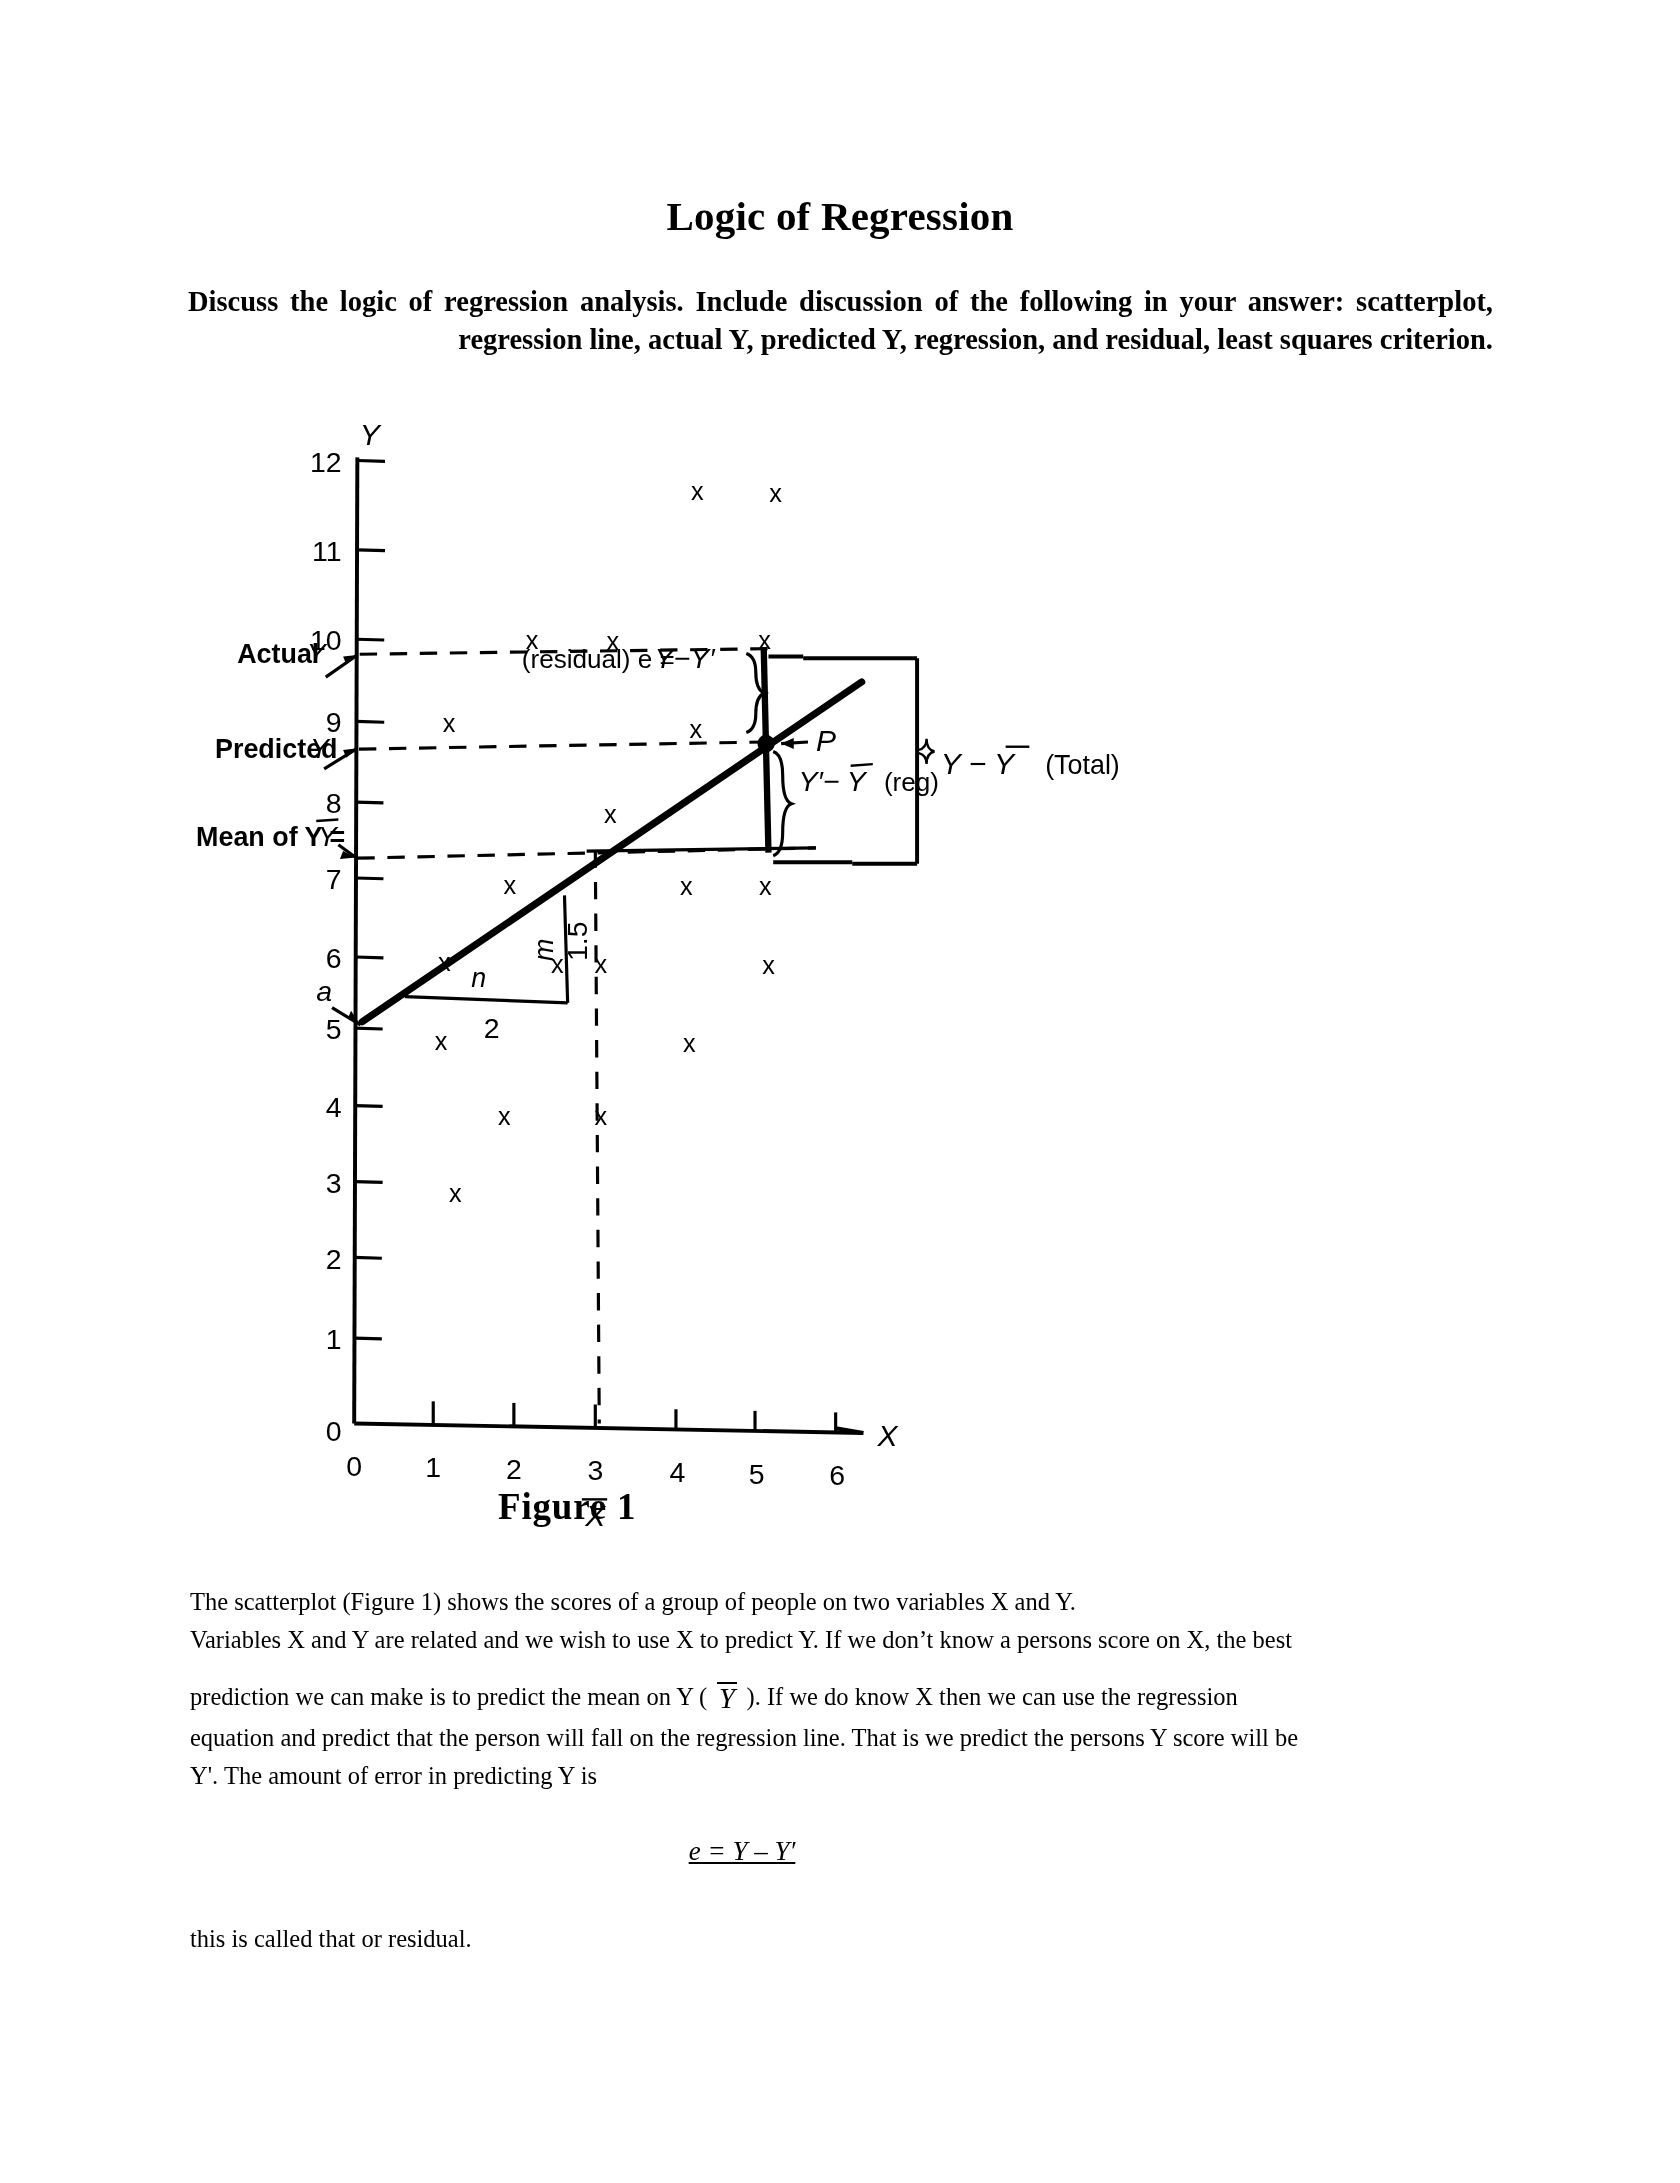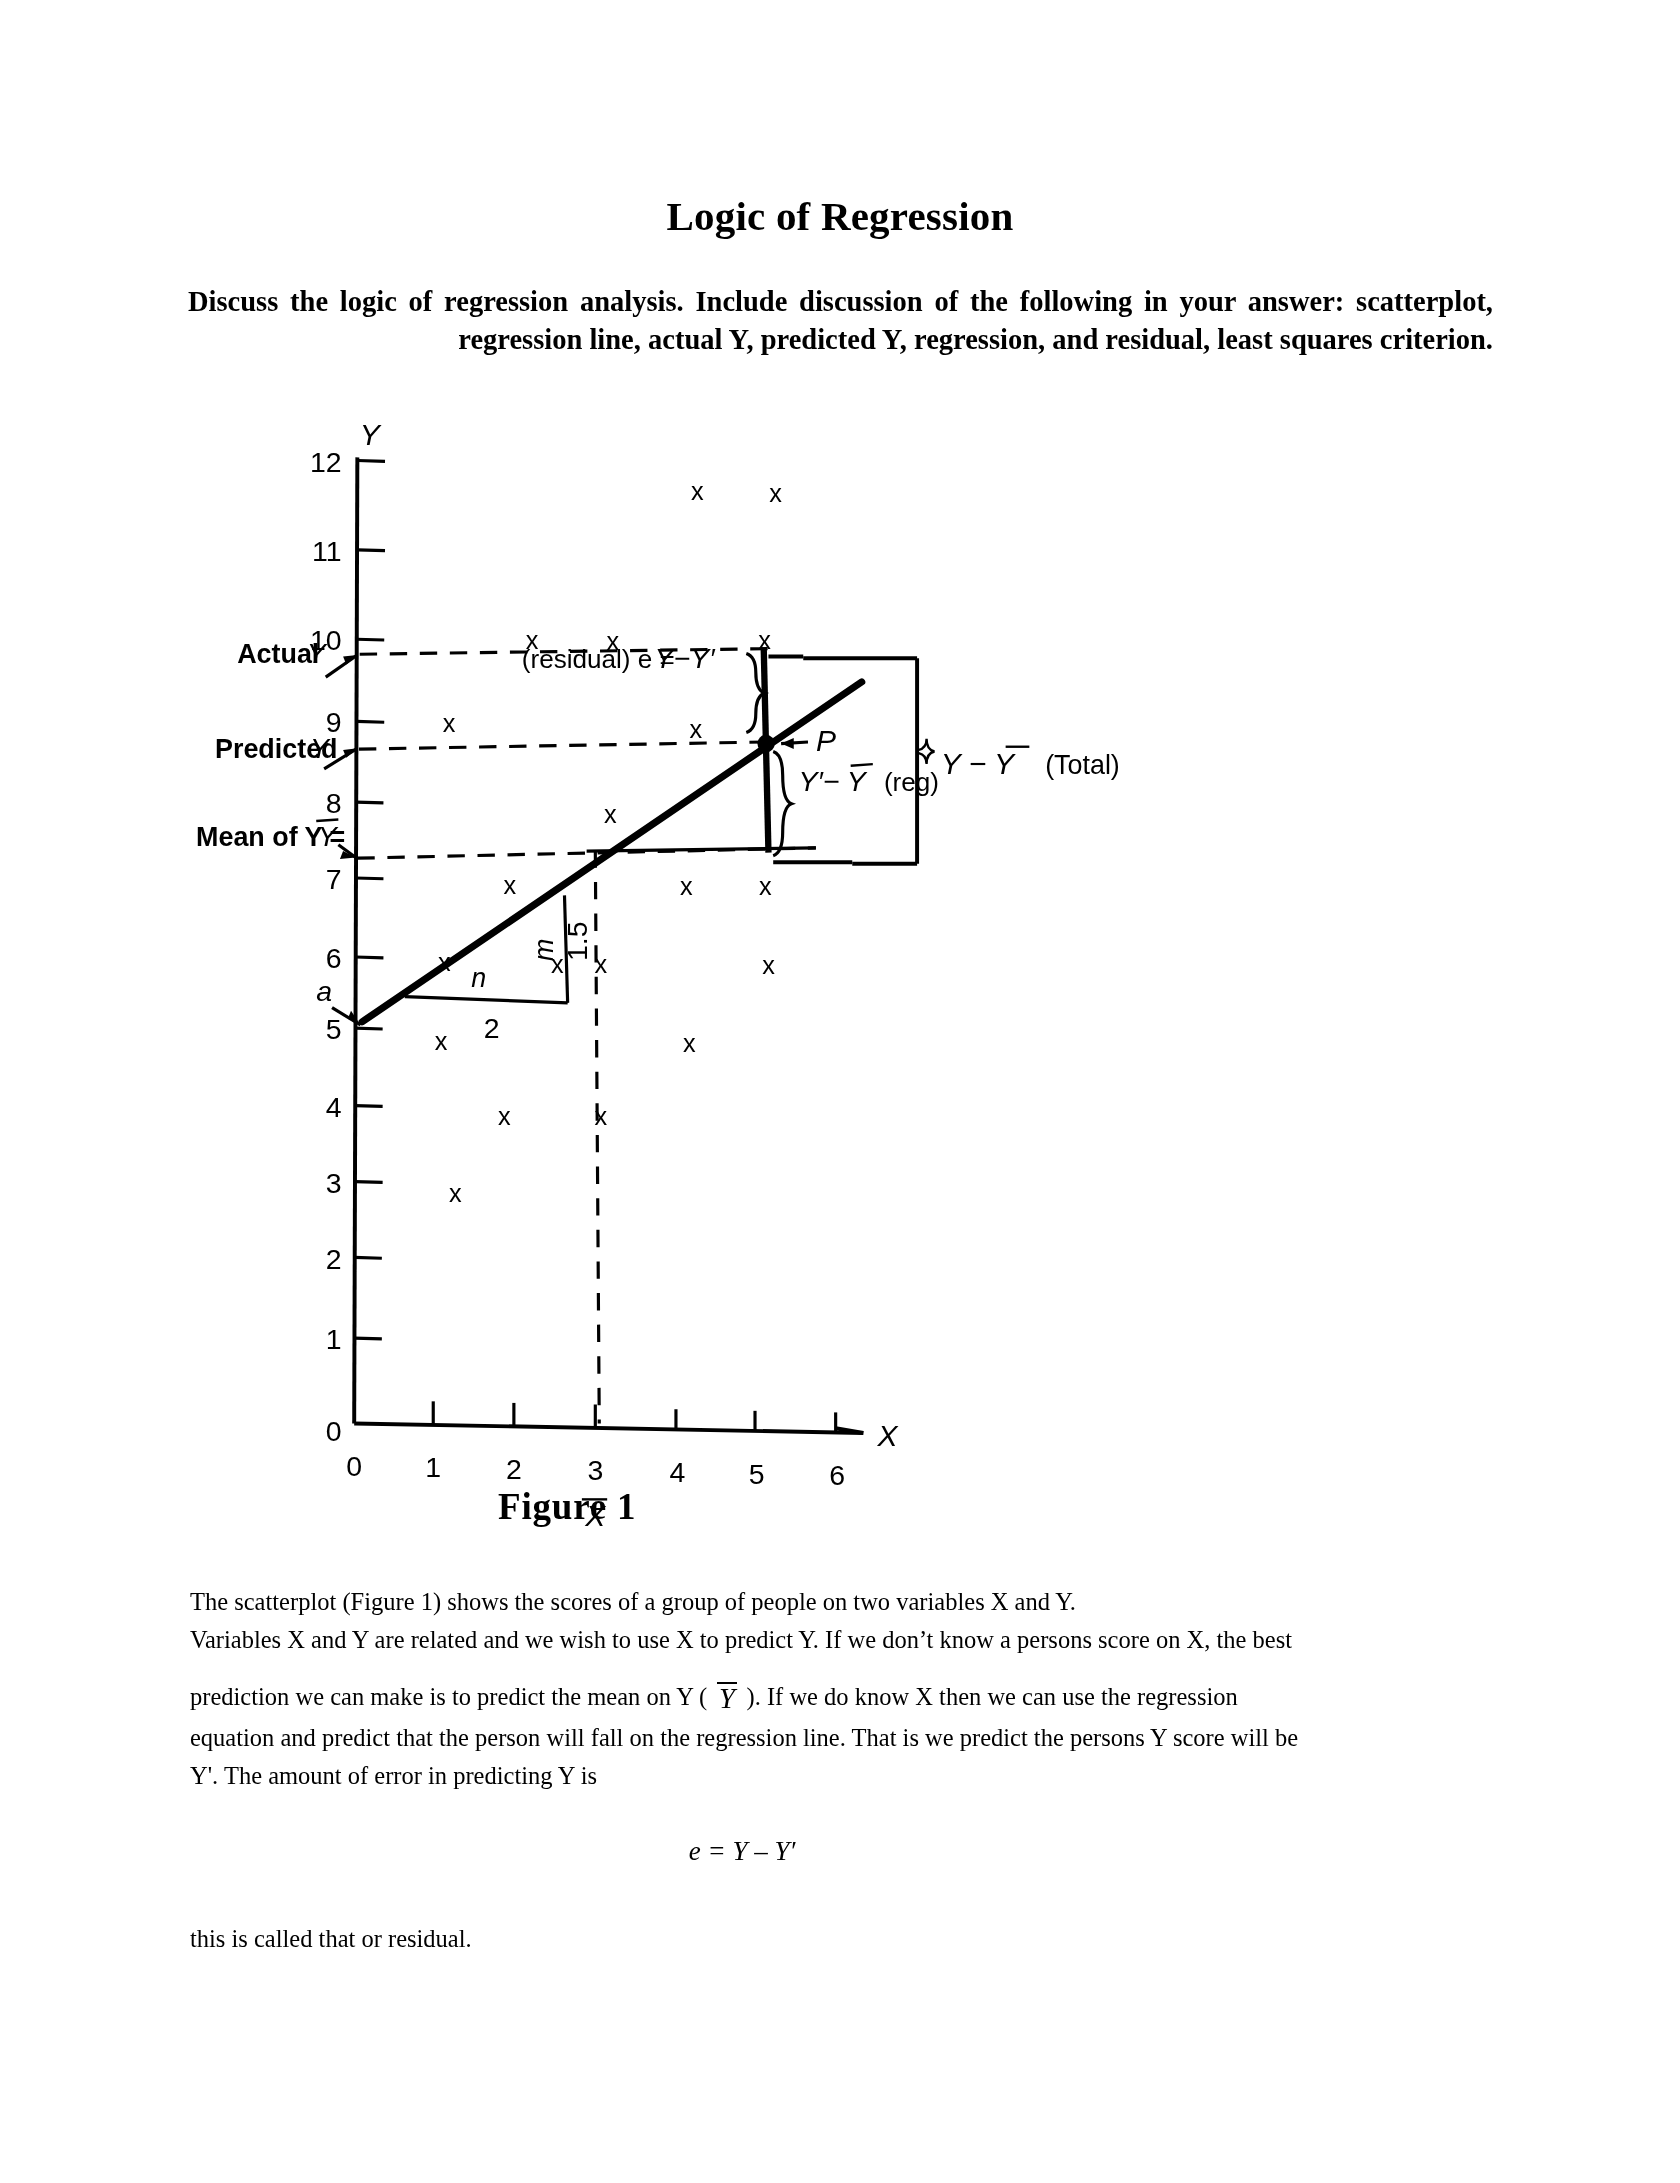--- a/index.html
+++ b/index.html
@@ -79,20 +79,21 @@
 
   #equation {
     position: absolute;
     top: 1836px;
     left: 0;
     width: 1484px;
     text-align: center;
     font-family: "Liberation Serif", serif;
     font-style: italic;
     font-size: 27px;
+    text-decoration: underline;
   }
   #body-closing {
     position: absolute;
     top: 1925px;
     left: 190px;
     font-family: "Liberation Serif", serif;
     font-size: 24.5px;
   }
   .inline-ybar {
     display: inline-block;

